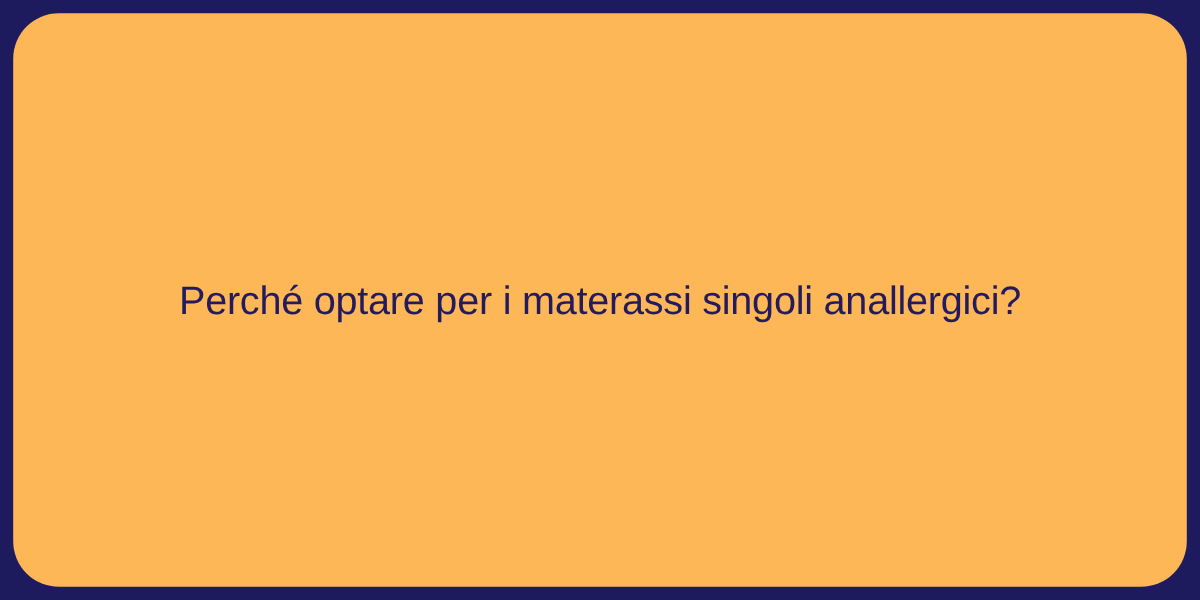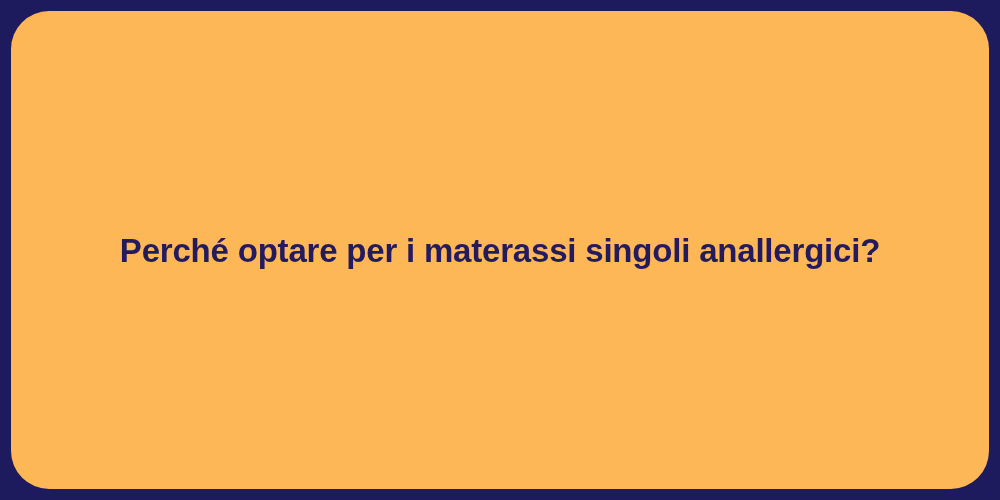--- a/index.html
+++ b/index.html
@@ -44,21 +44,21 @@
     text-align: center;
     
     position: relative;
     top: 1px;
   }
 
   .heading {
     margin: 0;
     font-family: "Liberation Sans", "DejaVu Sans", sans-serif;
     font-size: 33px;
-    font-weight: 700;
+    font-weight: 400;
     line-height: 1.25;
     letter-spacing: -0.2px;
     color: #231b5e;
     white-space: nowrap;
   }
 </style>
 </head>
 <body>
 
 <div class="card-frame">

